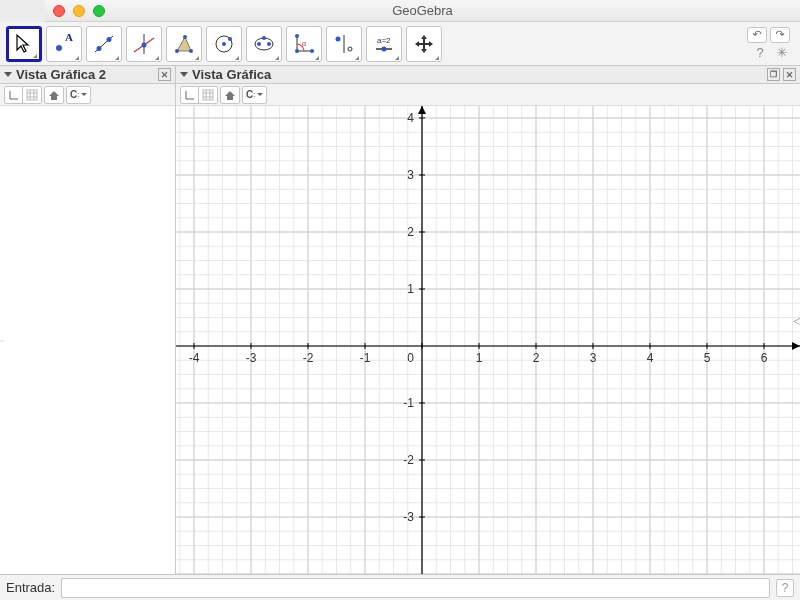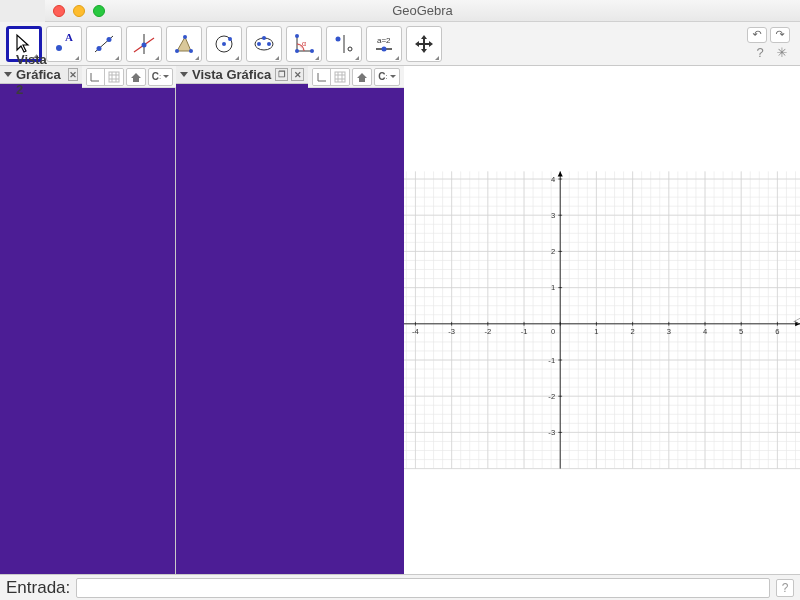--- a/index.html
+++ b/index.html
@@ -91,22 +91,22 @@
   display: flex; align-items: center; justify-content: center;
   font-size: 11px; color: #666;
 }
 .panels {
   flex: 1;
   display: flex;
   min-height: 0;
 }
 .panel {
   display: flex;
-  flex-direction: row;
-  background: #4c1d95;
+  flex-direction: column;
+  background: #fef9c3;
   min-height: 0;
 }
 .panel-left { width: 176px; border-right: 1px solid #c9c9c9; }
 .panel-right { flex: 1; position: relative; }
 .panel-header {
   height: 18px;
   background: #ececec;
   border-bottom: 1px solid #c9c9c9;
   display: flex;
   align-items: center;
@@ -181,21 +181,21 @@
 .graph-svg { width: 100%; height: 100%; display: block; }
 .input-bar {
   height: 26px;
   background: #f3f3f3;
   border-top: 1px solid #c9c9c9;
   display: flex;
   align-items: center;
   padding: 2px 6px;
   gap: 6px;
 }
-.input-label { color: #333; font-size: 17px; }
+.input-label { color: #333; font-size: 13px; }
 .input-field {
   flex: 1;
   height: 20px;
   background: #fff;
   border: 1px solid #c5c5c5;
   border-radius: 2px;
   padding: 0 4px;
   font-size: 12px;
 }
 .help-btn {

